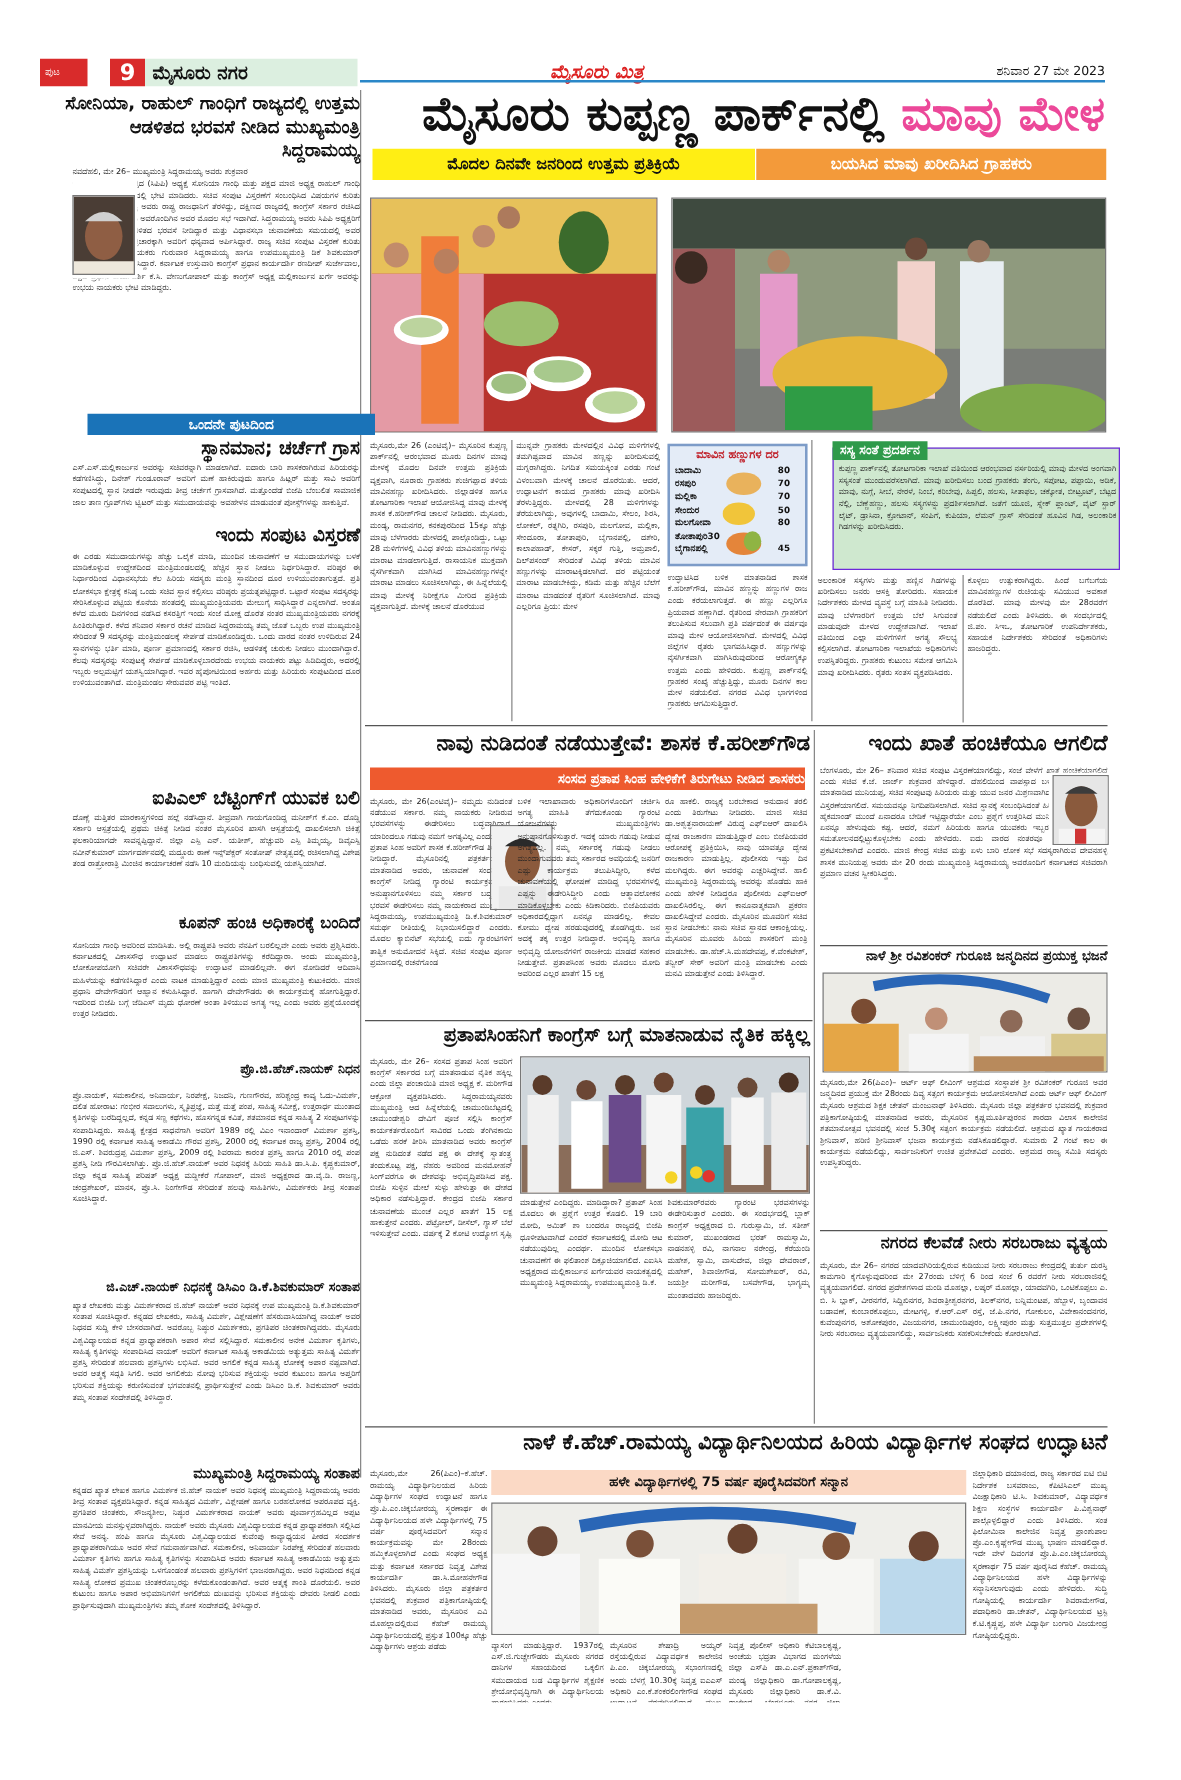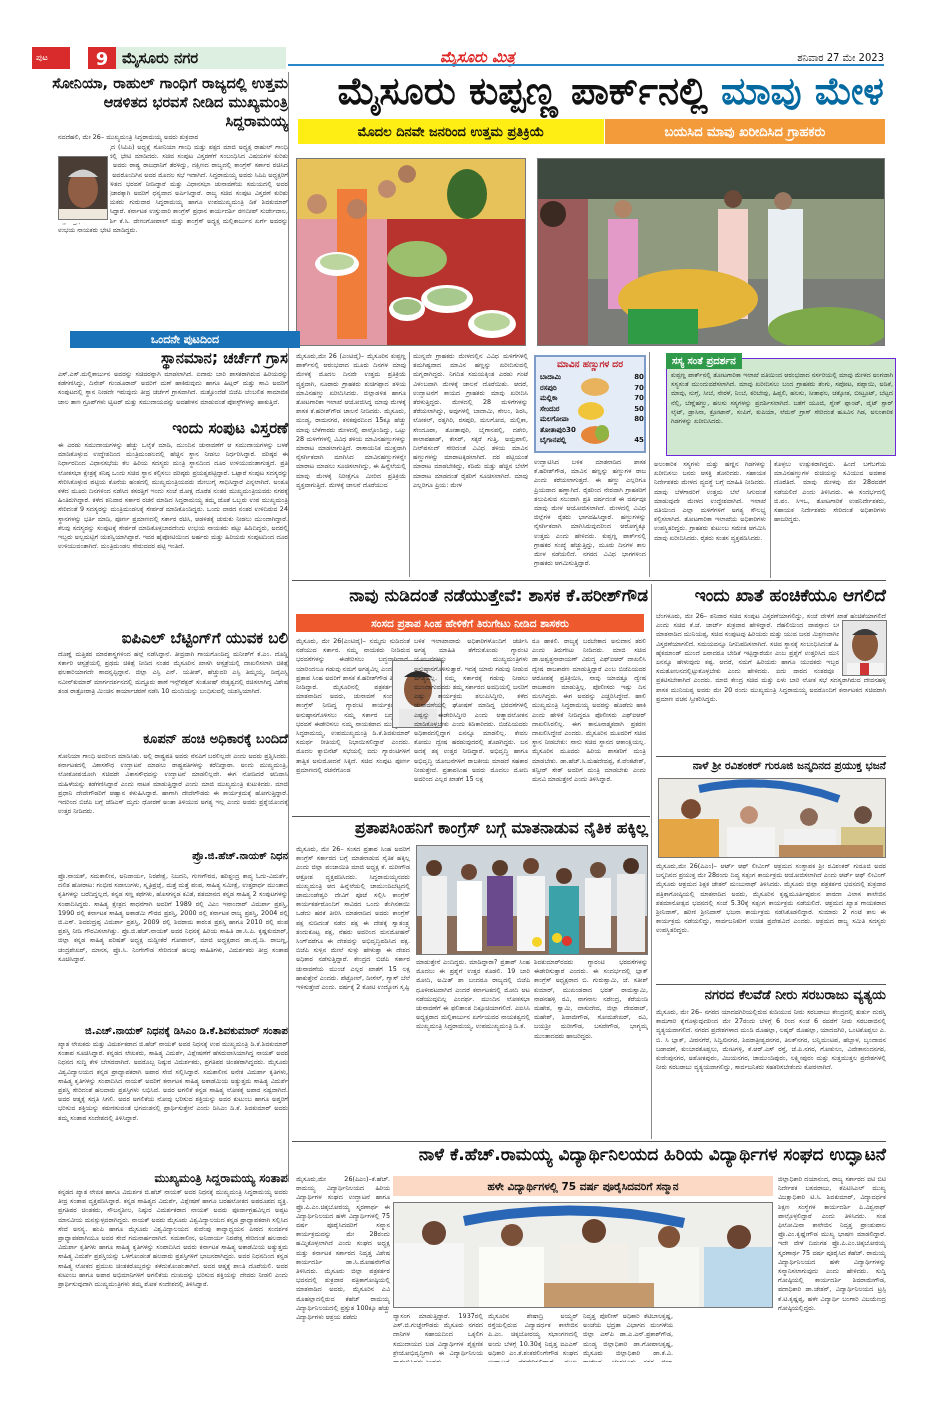--- a/index.html
+++ b/index.html
@@ -11,27 +11,27 @@
   .hline { position: absolute; height: 1px; background: #888; }
   .photo { position: absolute; overflow: hidden; border: 1px solid #777; }
   
   #page-tag { left: 32px; top: 47px; width: 38px; height: 22px; background: #d92b2b; color: #fff; font-size: 8px; display: flex; align-items: center; padding-left: 4px; }
   #page-num { left: 88px; top: 47px; width: 28px; height: 22px; background: #d92b2b; color: #fff; font-weight: bold; font-size: 18px; display: flex; align-items: center; justify-content: center; }
   #section-name { left: 116px; top: 47px; width: 170px; height: 22px; background: #dcefe0; font-size: 15px; font-weight: bold; display: flex; align-items: center; padding-left: 6px; color: #111; }
   #masthead { left: 440px; top: 48px; width: 170px; text-align: left; color: #d22; font-size: 15px; font-weight: bold; font-style: italic; }
   #dateline { left: 720px; top: 52px; width: 164px; text-align: right; font-size: 10px; color: #111; }
   #top-blue-rule { left: 288px; top: 64px; width: 596px; height: 2px; background: #2a87c8; }
   #main-hl { left: 292px; top: 70px; width: 592px; font-size: 38px; font-weight: 900; white-space: nowrap; }
-  #main-hl .red { color: #0369a1; }
+  #main-hl .red { color: #ec4899; }
   #sub-yellow { left: 298px; top: 119px; width: 306px; height: 25px; background: #ffee14; font-weight: bold; font-size: 13px; display: flex; align-items: center; justify-content: center; color: #111; }
   #sub-orange { left: 605px; top: 119px; width: 280px; height: 25px; background: #f39a3a; font-weight: bold; font-size: 13px; display: flex; align-items: center; justify-content: center; color: #fff; }
   .blue-bar { background: #1a73b8; color: #fff; font-weight: bold; text-align: center; }
   .green-box { background: #cfe8cf; border: 1px solid #6d28d9; margin-left: 12px; }
   .price-box { background: #e4ecf7; border: 2px solid #7d9cc8; }
-  .red-sub { background: #ee5a2e; color: #fff; font-weight: bold; text-align: center; }
+  .red-sub { background: #ee5a2e; color: #fff; font-weight: bold; text-align: right; }
   .peach-sub { background: #fbd9c5; color: #111; font-weight: bold; text-align: center; }
 </style>
 </head>
 <body>
 
 <div id="page-tag" class="abs">
     <span>ಪುಟ</span>
   </div>
 <div id="page-num" class="abs">9</div>
 <div id="section-name" class="abs">ಮೈಸೂರು ನಗರ</div>
@@ -87,21 +87,21 @@
 </div>
 
 <div class="vline" style="left:531px;top:158px;height:188px;background:#fff;width:4px;"></div>
 
 <div class="abs body-text" style="left:296px;top:352px;width:110px;height:225px;">ಮೈಸೂರು,ಮೇ 26 (ಎಂಟಿವೈ)– ಮೈಸೂರಿನ ಕುಪ್ಪಣ್ಣ ಪಾರ್ಕ್‌ನಲ್ಲಿ ಆರಂಭವಾದ ಮೂರು ದಿನಗಳ ಮಾವು ಮೇಳಕ್ಕೆ ಮೊದಲ ದಿನವೇ ಉತ್ತಮ ಪ್ರತಿಕ್ರಿಯೆ ವ್ಯಕ್ತವಾಗಿ, ನೂರಾರು ಗ್ರಾಹಕರು ಶುಚಿಗಪ್ಪಾದ ತಳಿಯ ಮಾವಿನಹಣ್ಣು ಖರೀದಿಸಿದರು. ಜಿಲ್ಲಾಡಳಿತ ಹಾಗೂ ತೋಟಗಾರಿಕಾ ಇಲಾಖೆ ಆಯೋಜಿಸಿದ್ದ ಮಾವು ಮೇಳಕ್ಕೆ ಶಾಸಕ ಕೆ.ಹರೀಶ್‌ಗೌಡ ಚಾಲನೆ ನೀಡಿದರು. ಮೈಸೂರು, ಮಂಡ್ಯ, ರಾಮನಗರ, ಕನಕಪುರದಿಂದ 15ಕ್ಕೂ ಹೆಚ್ಚು ಮಾವು ಬೆಳೆಗಾರರು ಮೇಳದಲ್ಲಿ ಪಾಲ್ಗೊಂಡಿದ್ದು, ಒಟ್ಟು 28 ಮಳಿಗೆಗಳಲ್ಲಿ ವಿವಿಧ ತಳಿಯ ಮಾವಿನಹಣ್ಣುಗಳನ್ನು ಮಾರಾಟ ಮಾಡಲಾಗುತ್ತಿದೆ. ರಾಸಾಯನಿಕ ಮುಕ್ತವಾಗಿ ನೈಸರ್ಗಿಕವಾಗಿ ಮಾಗಿಸಿದ ಮಾವಿನಹಣ್ಣುಗಳನ್ನೇ ಮಾರಾಟ ಮಾಡಲು ಸೂಚಿಸಲಾಗಿದ್ದು, ಈ ಹಿನ್ನೆಲೆಯಲ್ಲಿ ಮಾವು ಮೇಳಕ್ಕೆ ನಿರೀಕ್ಷೆಗೂ ಮೀರಿದ ಪ್ರತಿಕ್ರಿಯೆ ವ್ಯಕ್ತವಾಗುತ್ತಿದೆ. ಮೇಳಕ್ಕೆ ಚಾಲನೆ ದೊರೆಯುವ</div>
 <div class="vline" style="left:409px;top:352px;height:225px;"></div>
 <div class="abs body-text" style="left:413px;top:352px;width:115px;height:225px;">ಮುನ್ನವೇ ಗ್ರಾಹಕರು ಮೇಳದಲ್ಲಿನ ವಿವಿಧ ಮಳಿಗೆಗಳಲ್ಲಿ ತಮಗಿಷ್ಟವಾದ ಮಾವಿನ ಹಣ್ಣನ್ನು ಖರೀದಿಸುವಲ್ಲಿ ಮಗ್ನರಾಗಿದ್ದರು. ನಿಗದಿತ ಸಮಯಕ್ಕಿಂತ ಎರಡು ಗಂಟೆ ವಿಳಂಬವಾಗಿ ಮೇಳಕ್ಕೆ ಚಾಲನೆ ದೊರೆಯಿತು. ಆದರೆ, ಉದ್ಘಾಟನೆಗೆ ಕಾಯದ ಗ್ರಾಹಕರು ಮಾವು ಖರೀದಿಸಿ ತೆರಳುತ್ತಿದ್ದರು. ಮೇಳದಲ್ಲಿ 28 ಮಳಿಗೆಗಳನ್ನು ತೆರೆಯಲಾಗಿದ್ದು, ಅವುಗಳಲ್ಲಿ ಬಾದಾಮಿ, ಸೇಲಂ, ಶಿರಸಿ, ಲೋಕಲ್, ರತ್ನಗಿರಿ, ರಸಪುರಿ, ಮಲಗೋವ, ಮಲ್ಲಿಕಾ, ಸೇಂದೂರಾ, ತೋತಾಪುರಿ, ಬೈಗಾನಪಲ್ಲಿ, ದಶೇರಿ, ಕಾಲಾಪಹಾಡ್, ಕೇಸರ್, ಸಕ್ಕರೆ ಗುತ್ತಿ, ಅಮ್ರಪಾಲಿ, ದಿಲ್‌ಪಸಂದ್ ಸೇರಿದಂತೆ ವಿವಿಧ ತಳಿಯ ಮಾವಿನ ಹಣ್ಣುಗಳನ್ನು ಮಾರಾಟಕ್ಕಿಡಲಾಗಿದೆ. ದರ ಪಟ್ಟಿಯಂತೆ ಮಾರಾಟ ಮಾಡಬೇಕಿದ್ದು, ಕಡಿಮೆ ಮತ್ತು ಹೆಚ್ಚಿನ ಬೆಲೆಗೆ ಮಾರಾಟ ಮಾಡದಂತೆ ರೈತರಿಗೆ ಸೂಚಿಸಲಾಗಿದೆ. ಮಾವು ಎಲ್ಲರಿಗೂ ಪ್ರಿಯ: ಮೇಳ</div>
 
 <div class="abs price-box" style="left:534px;top:355px;width:112px;height:98px;">
   <div style="color:#c0202a;font-weight:bold;font-size:9px;text-align:center;margin-top:2px;">ಮಾವಿನ ಹಣ್ಣುಗಳ ದರ</div>
-  <div id="price-rows" style="position:relative;margin:2px 0 0 4px;">
+  <div id="price-rows" style="position:relative;margin:2px 12px 0 4px;">
       <div style="display: flex; justify-content: space-between; font-size: 7px; line-height: 10.5px; font-weight: bold;">
         <span>ಬಾದಾಮಿ</span>
         <span>80</span>
       </div>
       <div style="display: flex; justify-content: space-between; font-size: 7px; line-height: 10.5px; font-weight: bold;">
         <span>ರಸಪುರಿ</span>
         <span>70</span>
       </div>
       <div style="display: flex; justify-content: space-between; font-size: 7px; line-height: 10.5px; font-weight: bold;">
         <span>ಮಲ್ಲಿಕಾ</span>

